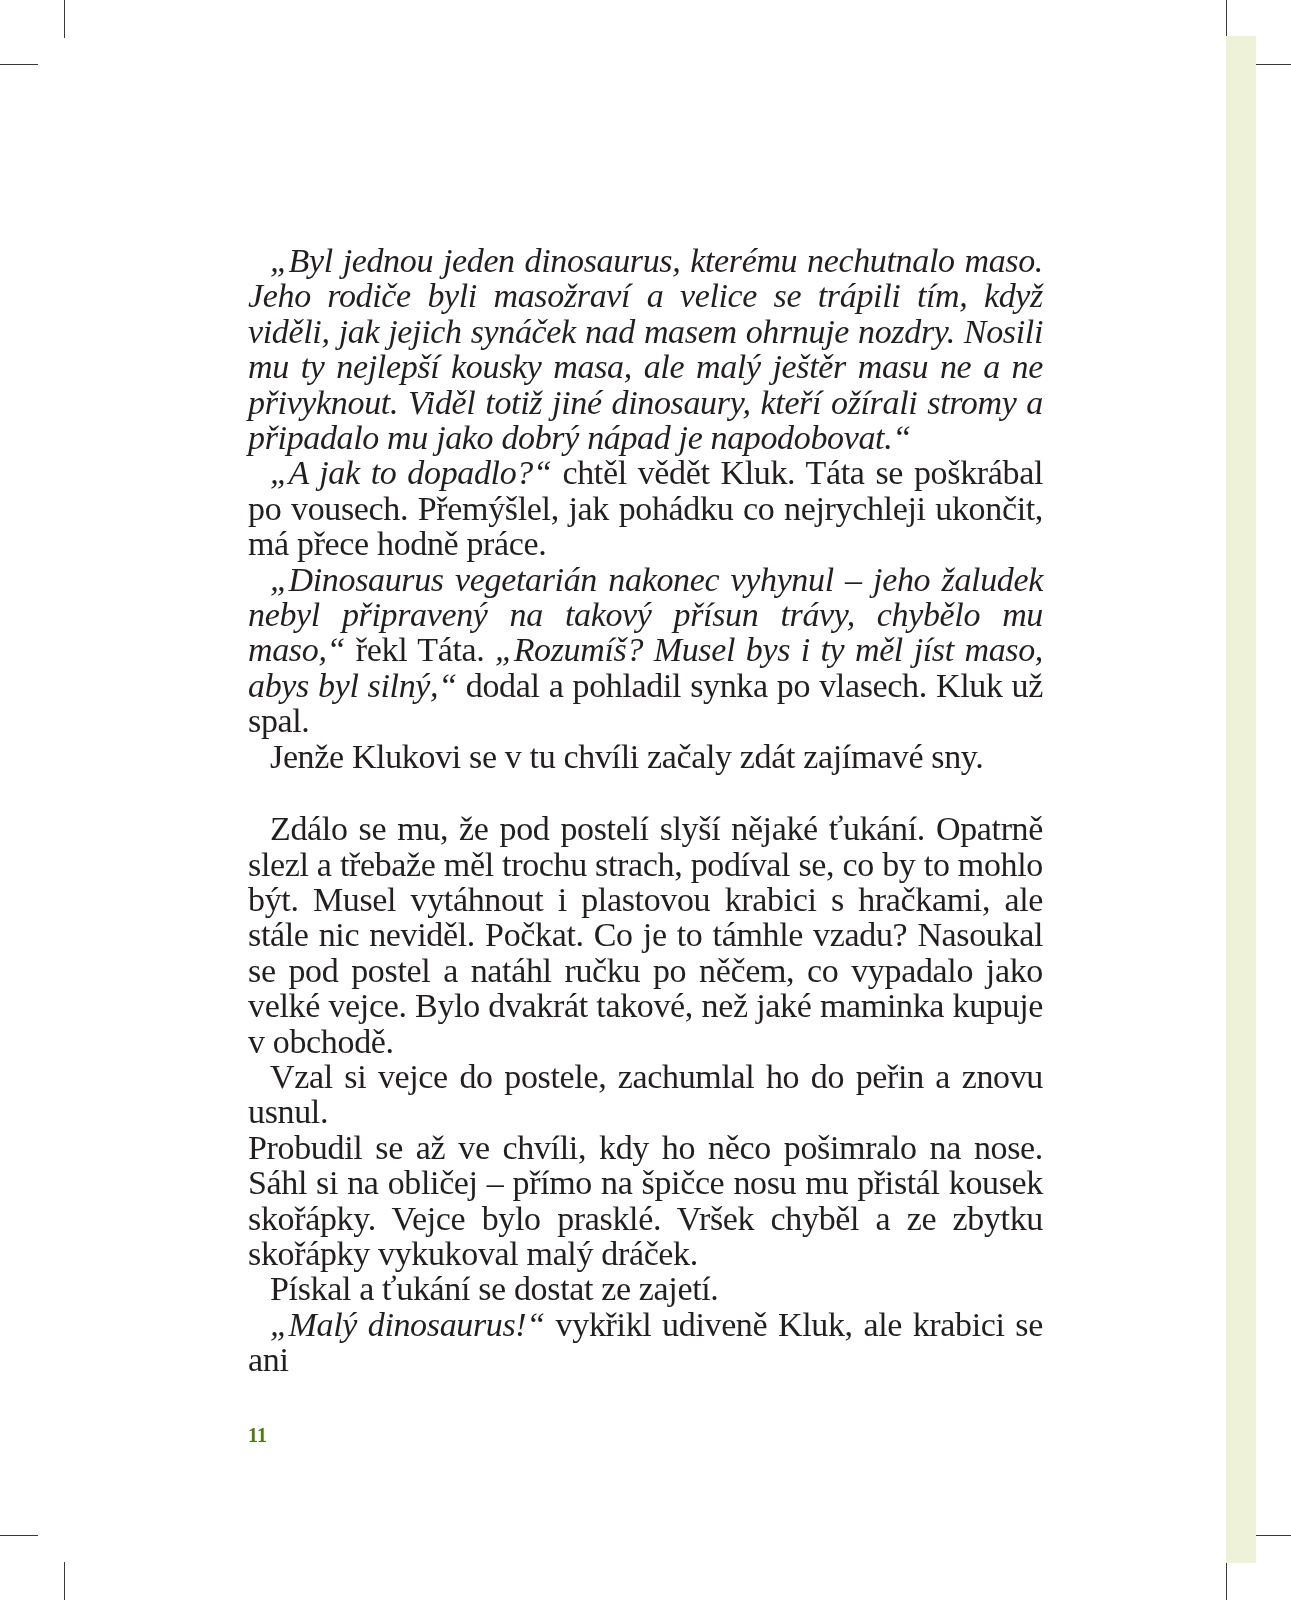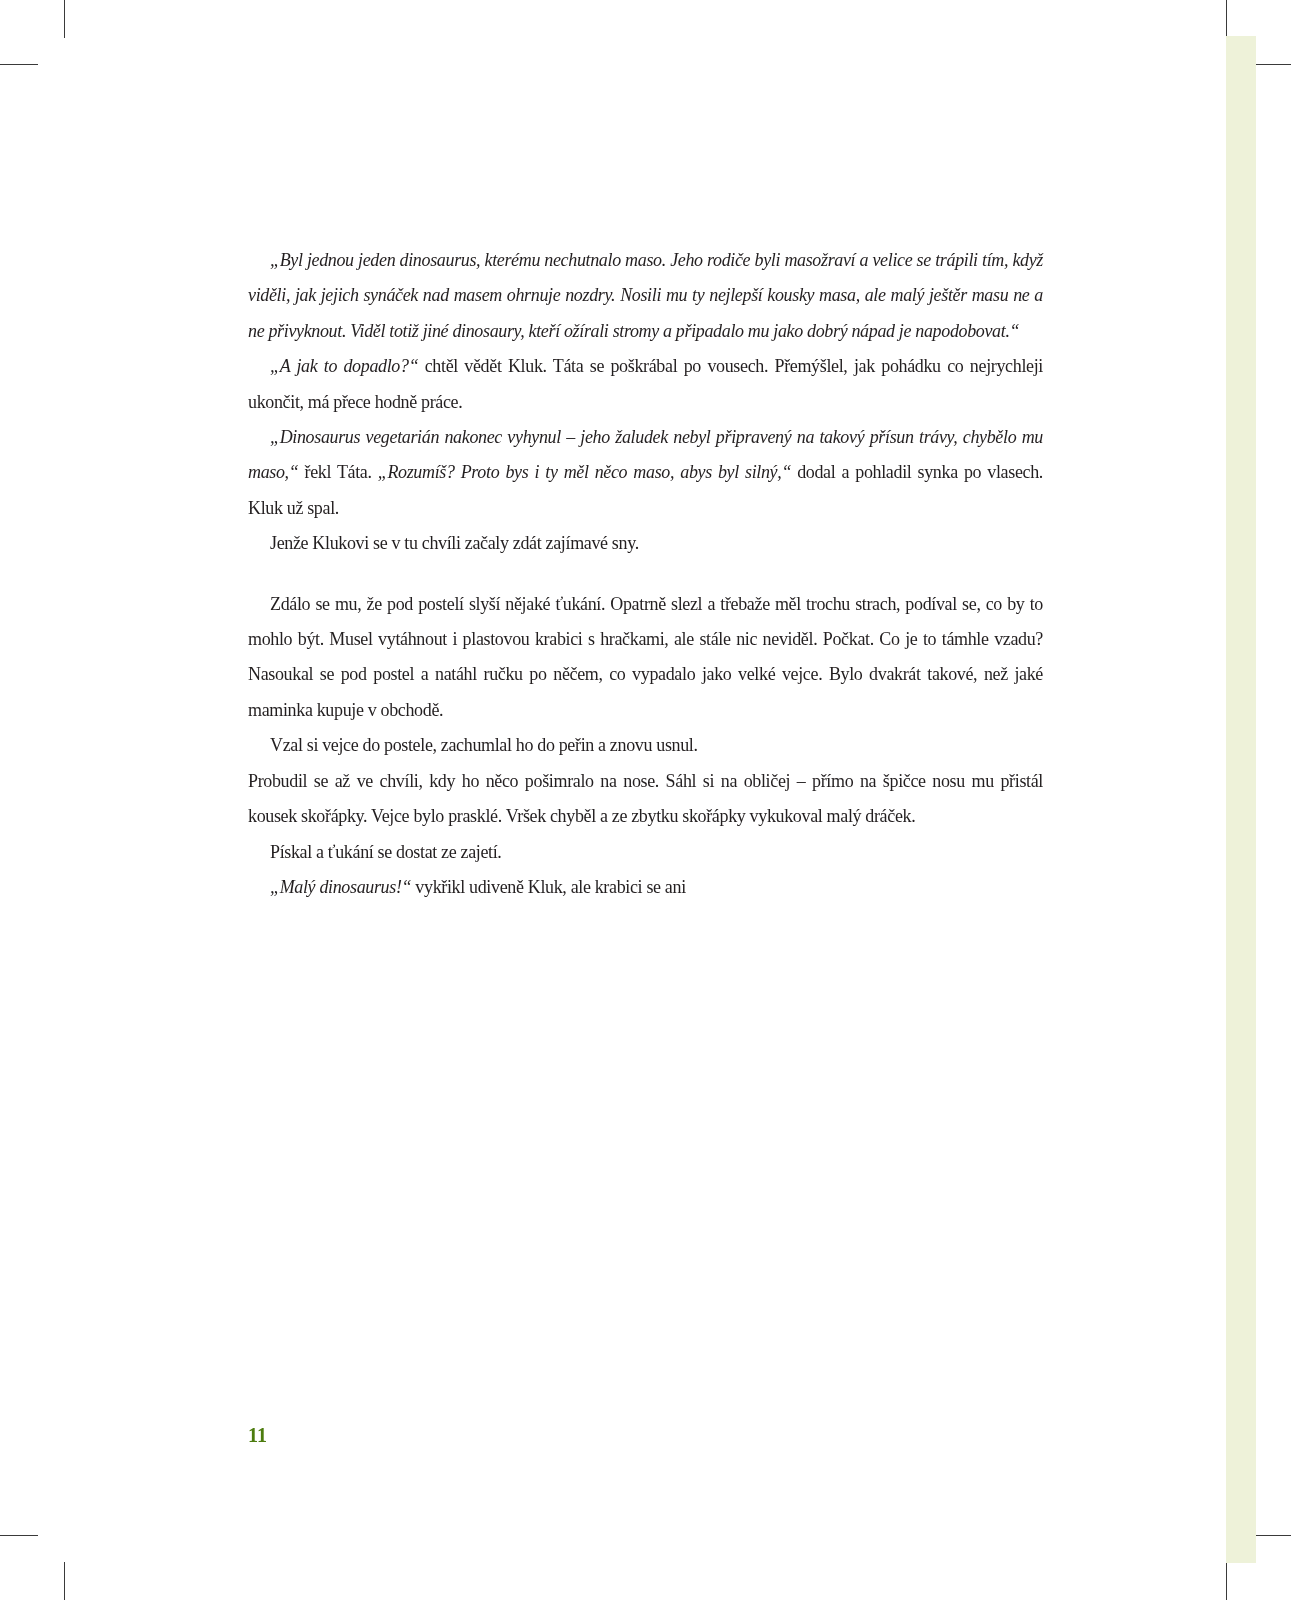--- a/index.html
+++ b/index.html
@@ -10,26 +10,26 @@
   .crop { position: absolute; background: #3a3a3a; }
   .crop.v { width: 1px; height: 38px; }
   .crop.h { height: 1px; width: 38px; }
   .strip {
     position: absolute; left: 1226px; top: 36px; width: 30px; height: 1527px;
     background: #eef2d9;
   }
   .text-block {
     position: absolute; left: 248px; top: 243px; width: 795px;
     font-family: "Liberation Serif", "DejaVu Serif", serif;
-    font-size: 18px; line-height: 35.4px; color: #231f20;
+    font-size: 34px; line-height: 35.4px; color: #231f20;
     letter-spacing: -0.35px;
   }
   .para { margin: 0; text-align: justify; text-align-last: left; }
   .para.indent { text-indent: 22px; }
-  .para.gap { margin-top: 25px; }
+  .para.gap { margin-top: 37px; }
   .it { font-style: italic; }
   .page-number {
     position: absolute; left: 248px; top: 1424px;
     font-family: "Liberation Serif", "DejaVu Serif", serif;
     font-size: 20px; font-weight: bold; color: #4d7c0f;
   }
 </style>
 </head>
 <body>
 
@@ -40,21 +40,21 @@
 <div class="crop h" style="left:0; top:1535px;"></div>
 <div class="crop v" style="left:64px; top:1562px;"></div>
 <div class="crop h" style="left:1253px; top:1535px;"></div>
 <div class="crop v" style="left:1226px; top:1562px;"></div>
 
 <div class="strip"></div>
 
 <div class="text-block" id="text-block">
     <p class="para indent"><span class="it">„Byl jednou jeden dinosaurus, kterému nechutnalo maso. Jeho rodiče byli masožraví a velice se trápili tím, když viděli, jak jejich synáček nad masem ohrnuje nozdry. Nosili mu ty nejlepší kousky masa, ale malý ještěr masu ne a ne přivyknout. Viděl totiž jiné dinosaury, kteří ožírali stromy a připadalo mu jako dobrý nápad je napodobovat.“</span></p>
     <p class="para indent"><span class="it">„A jak to dopadlo?“</span><span> chtěl vědět Kluk. Táta se poškrábal po vousech. Přemýšlel, jak pohádku co nejrychleji ukončit, má přece hodně práce.</span></p>
-    <p class="para indent"><span class="it">„Dinosaurus vegetarián nakonec vyhynul – jeho žaludek nebyl připravený na takový přísun trávy, chybělo mu maso,“</span><span> řekl Táta. </span><span class="it">„Rozumíš? Proto bys i ty měl něco maso, abys byl silný,“</span><span> dodal a pohladil synka po vlasech. Kluk už spal.</span></p>
+    <p class="para indent"><span class="it">„Dinosaurus vegetarián nakonec vyhynul – jeho žaludek nebyl připravený na takový přísun trávy, chybělo mu maso,“</span><span> řekl Táta. </span><span class="it">„Rozumíš? Musel bys i ty měl jíst maso, abys byl silný,“</span><span> dodal a pohladil synka po vlasech. Kluk už spal.</span></p>
     <p class="para indent"><span>Jenže Klukovi se v tu chvíli začaly zdát zajímavé sny.</span></p>
     <p class="para indent gap"><span>Zdálo se mu, že pod postelí slyší nějaké ťukání. Opatrně slezl a třebaže měl trochu strach, podíval se, co by to mohlo být. Musel vytáhnout i plastovou krabici s hračkami, ale stále nic neviděl. Počkat. Co je to támhle vzadu? Nasoukal se pod postel a natáhl ručku po něčem, co vypadalo jako velké vejce. Bylo dvakrát takové, než jaké maminka kupuje v obchodě.</span></p>
     <p class="para indent"><span>Vzal si vejce do postele, zachumlal ho do peřin a znovu usnul.</span></p>
     <p class="para"><span>Probudil se až ve chvíli, kdy ho něco pošimralo na nose. Sáhl si na obličej – přímo na špičce nosu mu přistál kousek skořápky. Vejce bylo prasklé. Vršek chyběl a ze zbytku skořápky vykukoval malý dráček.</span></p>
     <p class="para indent"><span>Pískal a ťukání se dostat ze zajetí.</span></p>
     <p class="para indent"><span class="it">„Malý dinosaurus!“</span><span> vykřikl udiveně Kluk, ale krabici se ani</span></p>
   </div>
 
 <div class="page-number">11</div>
 

